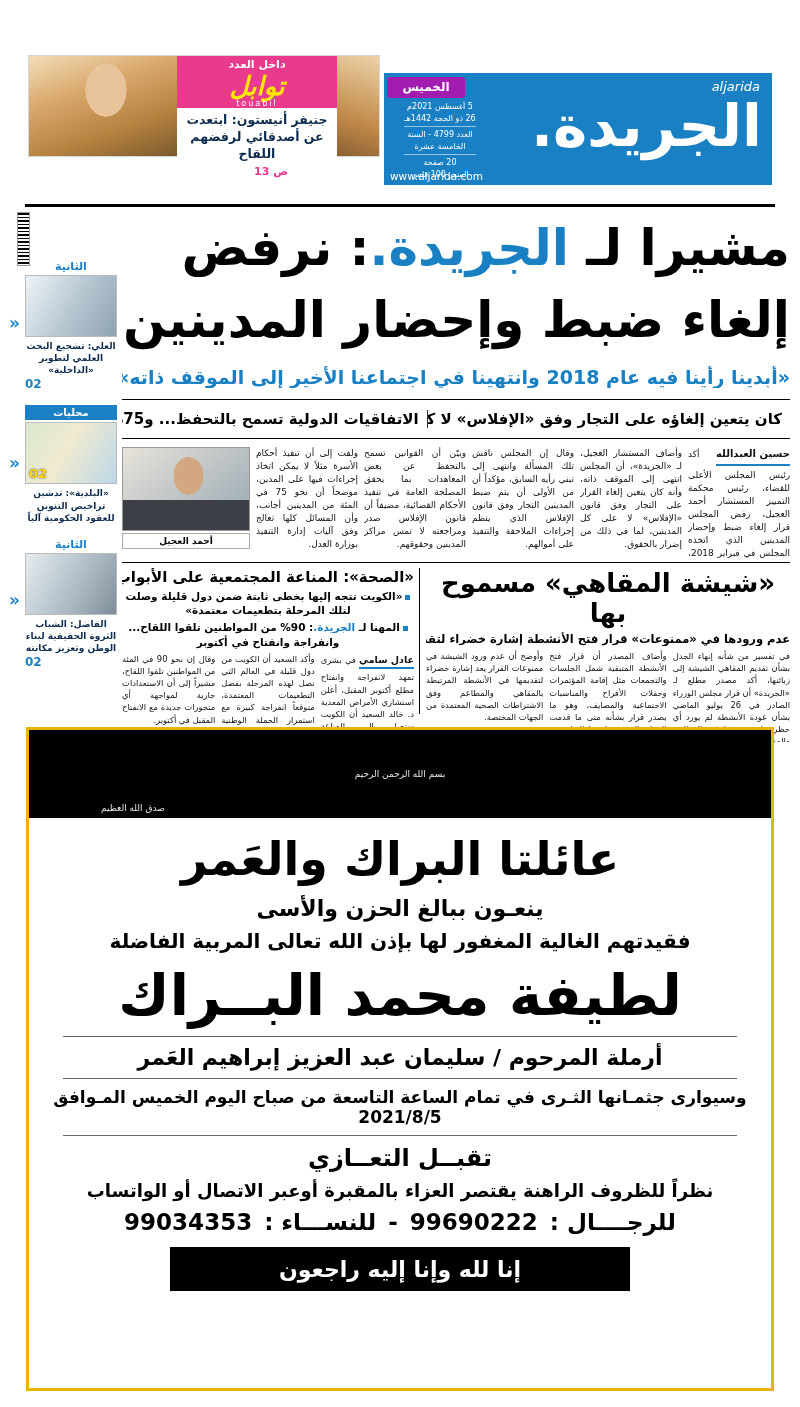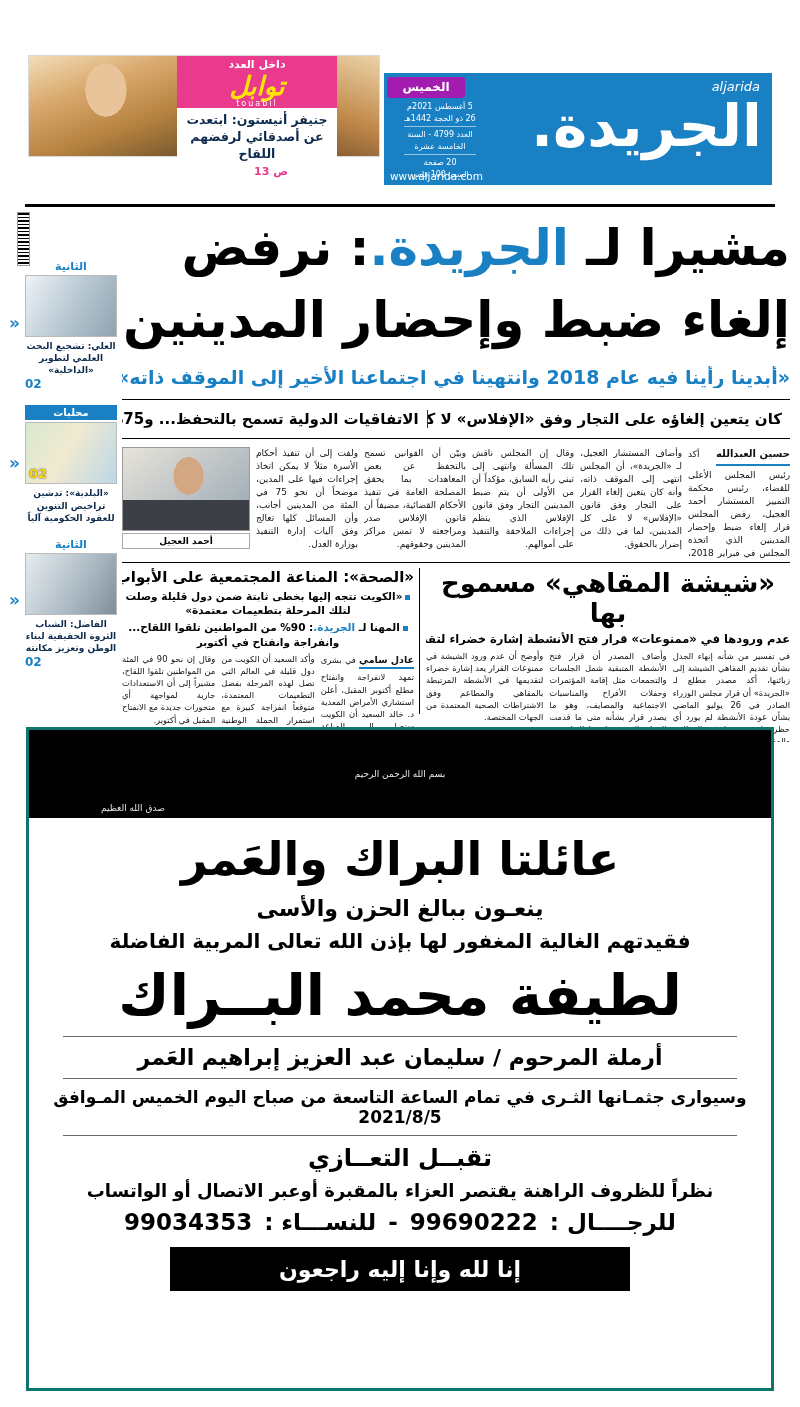--- a/index.html
+++ b/index.html
@@ -107,21 +107,21 @@
   .sb-photo-2 { background:linear-gradient(120deg,#d9e8d0,#f0ead0 45%,#bcd7e8); }
   .sb-photo-3 { background:linear-gradient(120deg,#e6ecef,#aab8c2 60%,#7e8e99); }
   .sb-page-y { position:absolute; bottom:2px; left:3px; color:#ffd800; font-weight:bold;
                font-size:13px; text-shadow:0 0 2px #333; }
   .sb-text { font-size:9px; font-weight:bold; color:#0d2b4d; text-align:center;
              line-height:1.35; margin-top:3px; }
   .sb-page { color:#1a80c4; font-weight:bold; font-size:12px; text-align:left; margin-top:1px; }
 
   
   .obituary { position:absolute; top:727px; left:26px; width:748px; height:664px;
-              border:3px solid #0f766e; background:#fff; text-align:center; }
+              border:3px solid #eab308; background:#fff; text-align:center; }
   .ob-banner-top { position:relative; height:88px; background:#000; color:#fff; display:flex;
                    flex-direction:column; justify-content:center; gap:3px; }
   .ob-bismillah { font-size:9px; opacity:.9; }
   .ob-verse { font-size:15px; font-weight:bold; letter-spacing:.5px; padding:0 24px; }
   .ob-sadaq { position:absolute; left:72px; bottom:5px; font-size:9px; opacity:.9; }
   .ob-families { font-size:46px; font-weight:bold; margin-top:14px; }
   .ob-mourn { font-size:22px; font-weight:bold; margin-top:10px; }
   .ob-intro { font-size:20px; font-weight:bold; margin-top:8px; }
   .ob-name { font-size:56px; font-weight:bold; margin-top:10px; }
   .ob-line { border:0; border-top:1px solid #666; margin:8px 34px; }

